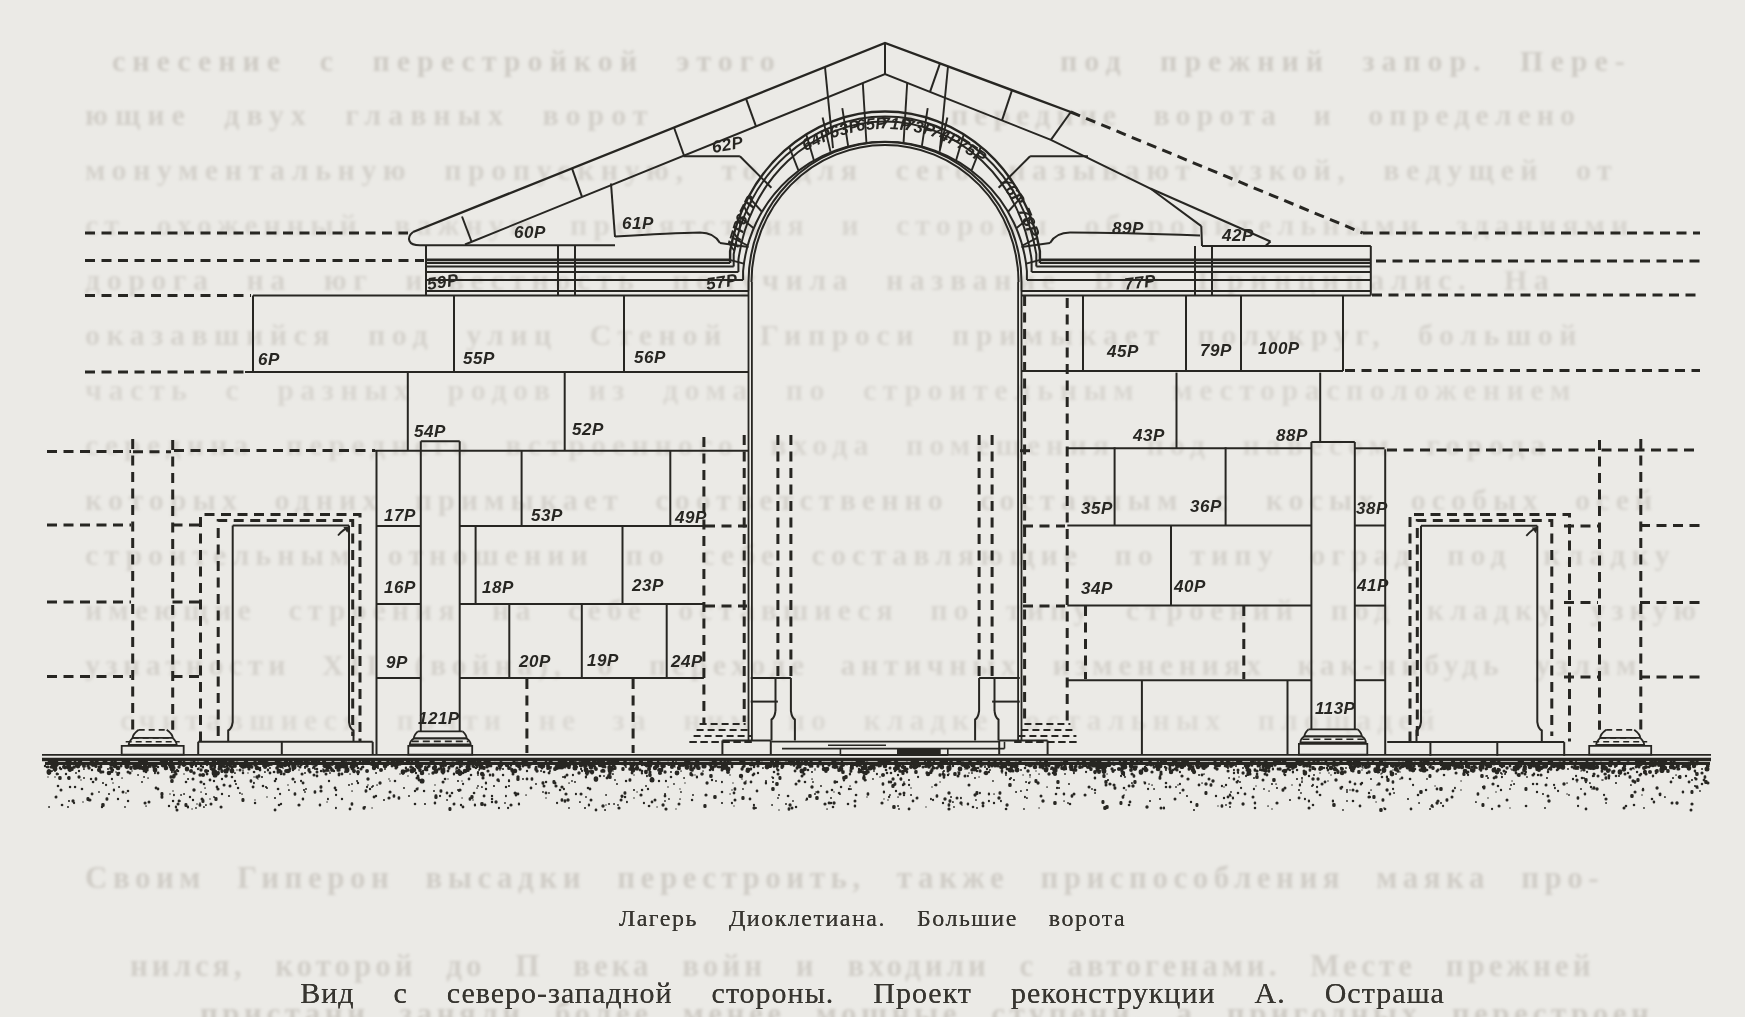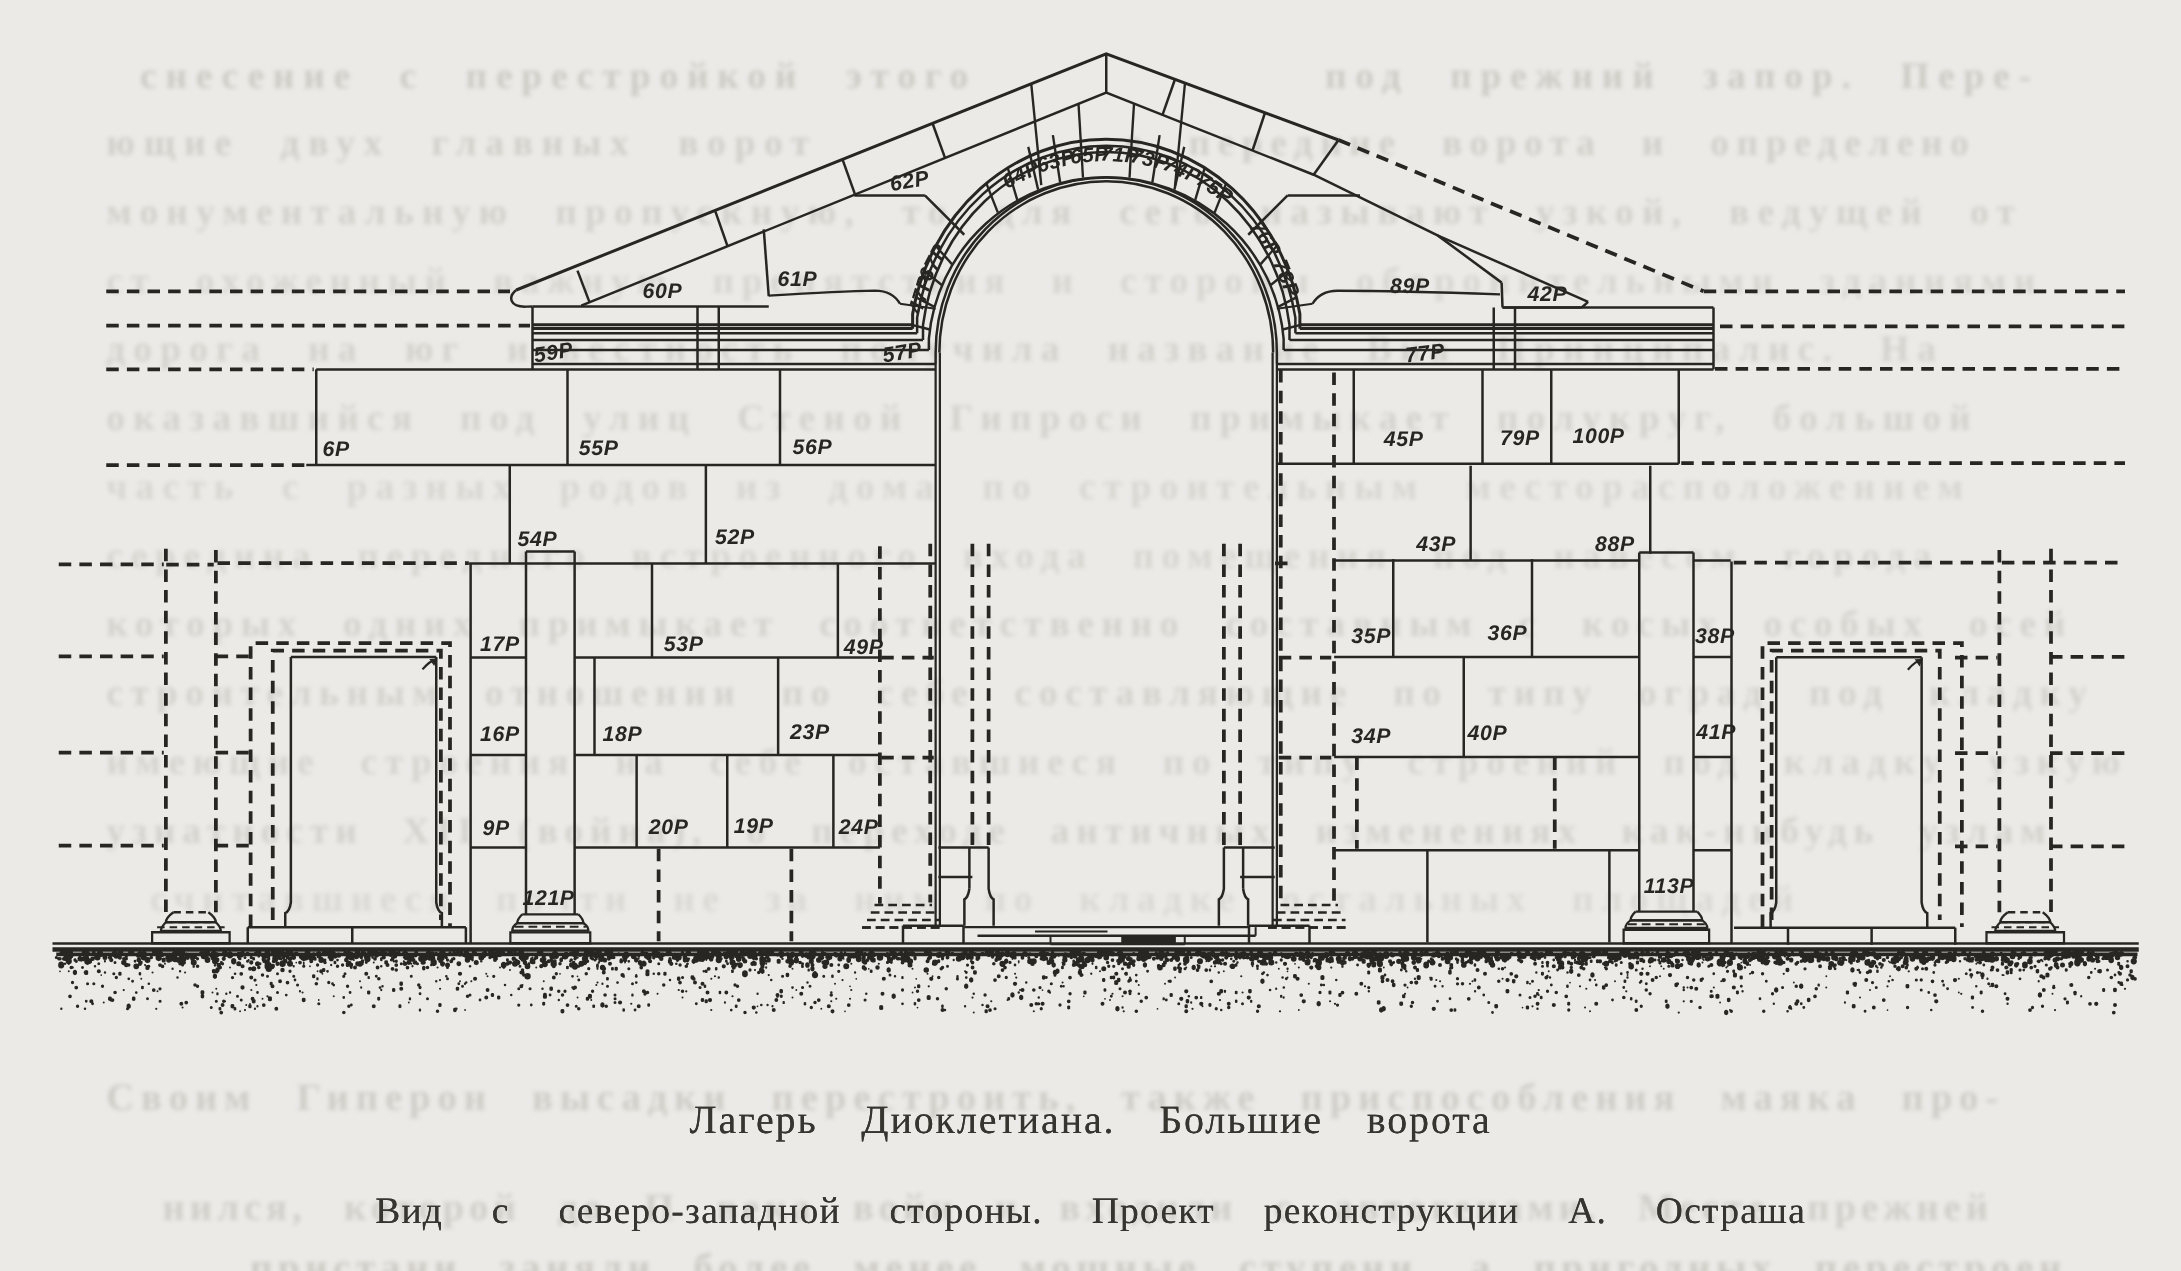--- a/index.html
+++ b/index.html
@@ -322,13 +322,13 @@
 <text x="819.2" y="144.5" font-size="16.5" font-style="italic" font-weight="bold" fill="#272622" text-anchor="middle" letter-spacing="0.5" transform="rotate(-26 819.2 144.5)" font-family="Liberation Sans, sans-serif">64P</text>
 <text x="846.2" y="134.2" font-size="16.5" font-style="italic" font-weight="bold" fill="#272622" text-anchor="middle" letter-spacing="0.5" transform="rotate(-15 846.2 134.2)" font-family="Liberation Sans, sans-serif">63P</text>
 <text x="871.9" y="129.6" font-size="16.5" font-style="italic" font-weight="bold" fill="#272622" text-anchor="middle" letter-spacing="0.5" transform="rotate(-5 871.9 129.6)" font-family="Liberation Sans, sans-serif">65P</text>
 <text x="895.5" y="129.4" font-size="16.5" font-style="italic" font-weight="bold" fill="#272622" text-anchor="middle" letter-spacing="0.5" transform="rotate(4 895.5 129.4)" font-family="Liberation Sans, sans-serif">71P</text>
 <text x="918.7" y="132.9" font-size="16.5" font-style="italic" font-weight="bold" fill="#272622" text-anchor="middle" letter-spacing="0.5" transform="rotate(13 918.7 132.9)" font-family="Liberation Sans, sans-serif">73P</text>
 <text x="943.6" y="141.2" font-size="16.5" font-style="italic" font-weight="bold" fill="#272622" text-anchor="middle" letter-spacing="0.5" transform="rotate(23 943.6 141.2)" font-family="Liberation Sans, sans-serif">74P</text>
 <text x="968.9" y="155.2" font-size="16.5" font-style="italic" font-weight="bold" fill="#272622" text-anchor="middle" letter-spacing="0.5" transform="rotate(34 968.9 155.2)" font-family="Liberation Sans, sans-serif">75P</text>
 <text x="1007.9" y="194.2" font-size="16.5" font-style="italic" font-weight="bold" fill="#272622" text-anchor="middle" letter-spacing="0.5" transform="rotate(55 1007.9 194.2)" font-family="Liberation Sans, sans-serif">76P</text>
 <text x="1024.1" y="224.7" font-size="16.5" font-style="italic" font-weight="bold" fill="#272622" text-anchor="middle" letter-spacing="0.5" transform="rotate(68 1024.1 224.7)" font-family="Liberation Sans, sans-serif">78P</text>
 </svg>
-<div class="cap" style="top:877px;font-size:32px;letter-spacing:1.5px;word-spacing:8px;">Лагерь&nbsp; Диоклетиана.&nbsp; Большие&nbsp; ворота</div>
-<div class="cap" style="top:952px;font-size:30px;letter-spacing:1px;word-spacing:11px;">Вид&nbsp; с&nbsp; северо-западной&nbsp; стороны.&nbsp; Проект&nbsp; реконструкции&nbsp; А.&nbsp; Остраша</div>
+<div class="cap" style="top:905px;font-size:24px;letter-spacing:1.5px;word-spacing:8px;">Лагерь&nbsp; Диоклетиана.&nbsp; Большие&nbsp; ворота</div>
+<div class="cap" style="top:976px;font-size:30px;letter-spacing:1px;word-spacing:11px;">Вид&nbsp; с&nbsp; северо-западной&nbsp; стороны.&nbsp; Проект&nbsp; реконструкции&nbsp; А.&nbsp; Остраша</div>
 </body></html>

